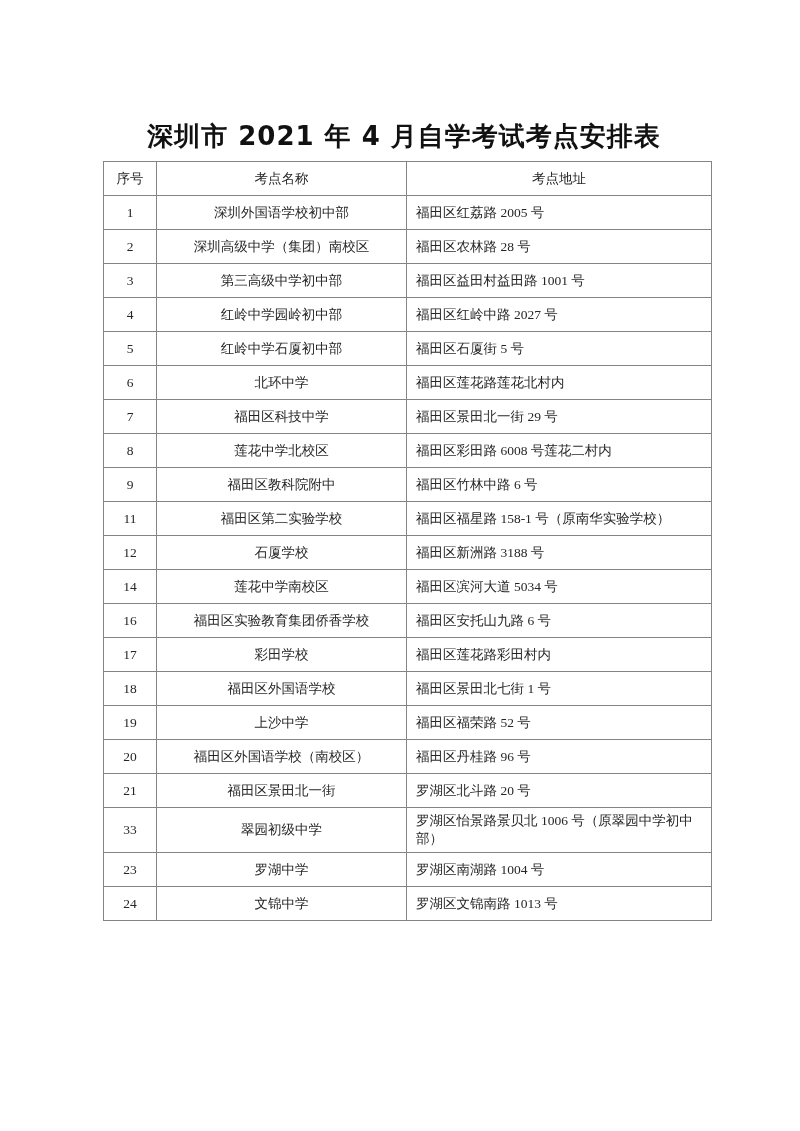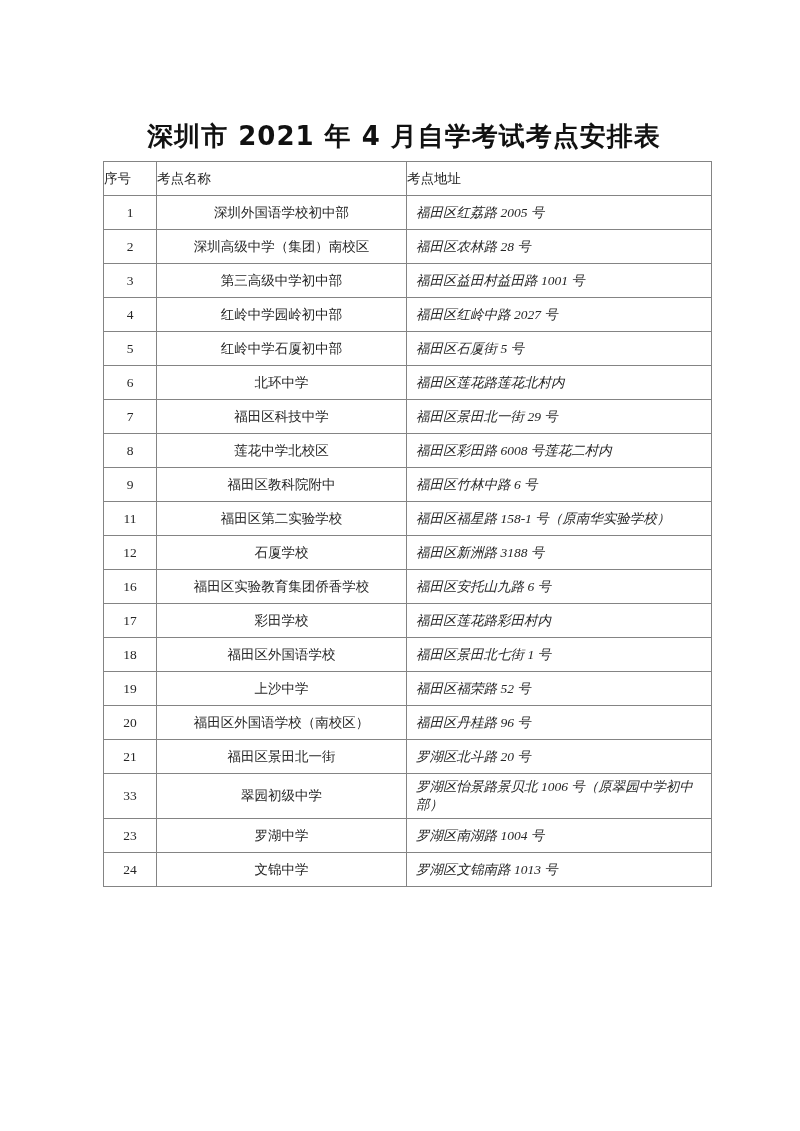--- a/index.html
+++ b/index.html
@@ -42,25 +42,25 @@
   table.site-table th,
   table.site-table td {
     border: 1px solid #848484;
     font-size: 13.5px;
     line-height: 18px;
     font-weight: normal;
     vertical-align: middle;
     color: #262626;
     background: #ffffff;
   }
-  table.site-table thead th { height: 34px; text-align: left; }
+  table.site-table thead th { height: 34px; text-align: center; }
   table.site-table td { height: 34px; }
   td.cell-num  { text-align: center; }
   td.cell-name { text-align: center; }
-  td.cell-addr { text-align: left; padding: 4px 6px 4px 9px; font-style: italic; }
+  td.cell-addr { text-align: left; padding: 4px 6px 4px 9px; }
   th.head-addr { text-align: center; }
 </style>
 </head>
 <body>
 
 <div class="page">
 
   <h1 class="doc-title">深圳市 2021 年 4 月自学考试考点安排表</h1>
 
   <table class="site-table">
@@ -127,20 +127,25 @@
           <td class="cell-num">11</td>
           <td class="cell-name">福田区第二实验学校</td>
           <td class="cell-addr">福田区福星路 158-1 号（原南华实验学校）</td>
         </tr>
         <tr>
           <td class="cell-num">12</td>
           <td class="cell-name">石厦学校</td>
           <td class="cell-addr">福田区新洲路 3188 号</td>
         </tr>
         <tr>
+          <td class="cell-num">14</td>
+          <td class="cell-name">莲花中学南校区</td>
+          <td class="cell-addr">福田区滨河大道 5034 号</td>
+        </tr>
+        <tr>
           <td class="cell-num">16</td>
           <td class="cell-name">福田区实验教育集团侨香学校</td>
           <td class="cell-addr">福田区安托山九路 6 号</td>
         </tr>
         <tr>
           <td class="cell-num">17</td>
           <td class="cell-name">彩田学校</td>
           <td class="cell-addr">福田区莲花路彩田村内</td>
         </tr>
         <tr>

